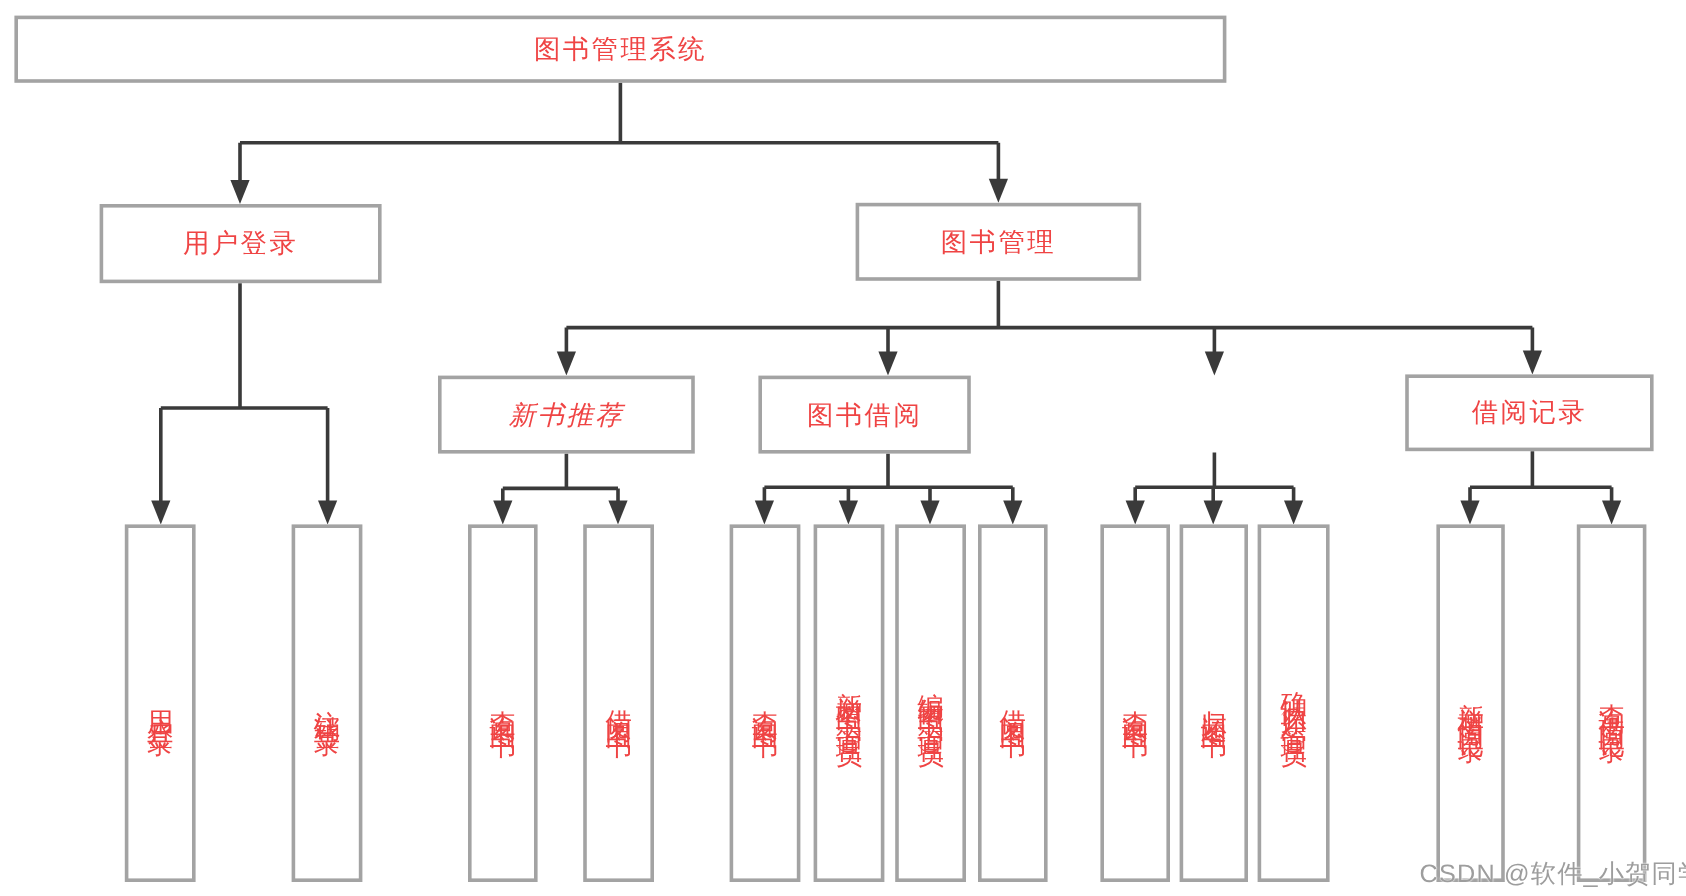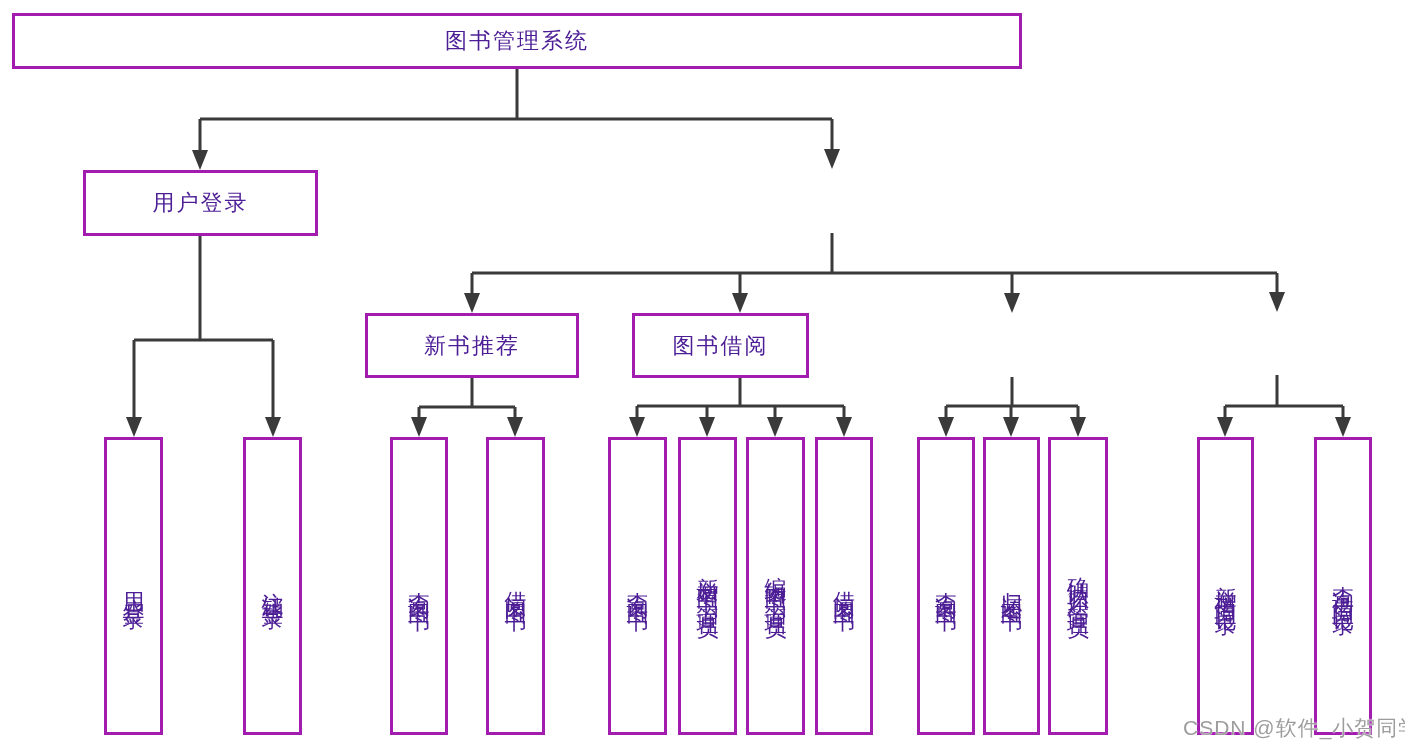--- a/index.html
+++ b/index.html
@@ -12,26 +12,26 @@
     font-family: "Liberation Sans", sans-serif;
   }
   .wires {
     position: absolute;
     left: 0; top: 0;
     width: 1405px; height: 747px;
   }
   .node {
     position: absolute;
     box-sizing: border-box;
-    border: 3px solid #a21caf;
+    border: 3px solid #a3a3a3;
     background: #ffffff;
     display: flex;
     align-items: center;
     justify-content: center;
-    color: #4c1d95;
+    color: #ef4444;
   }
   .node.hbox span {
     font-size: 22px;
     letter-spacing: 2px;
     white-space: nowrap;
     line-height: 1;
   }
   .node.vbox span {
     writing-mode: vertical-rl;
     text-orientation: mixed;
@@ -110,26 +110,32 @@
     </g>
   </svg>
 
   <div class="node hbox" style="left:12px; top:13px; width:1010px; height:56px;">
     <span>图书管理系统</span>
   </div>
 
   <div class="node hbox" style="left:83px; top:170px; width:235px; height:66px;">
     <span>用户登录</span>
   </div>
+  <div class="node hbox" style="left:713px; top:169px; width:238px; height:65px;">
+    <span>图书管理</span>
+  </div>
 
-  <div class="node hbox" style="left:365px; top:313px; width:214px; height:65px;">
+  <div class="node hbox" style="left:365px; top:313px; width:214px; height:65px;font-style:italic;">
     <span>新书推荐</span>
   </div>
   <div class="node hbox" style="left:632px; top:313px; width:177px; height:65px;">
     <span>图书借阅</span>
+  </div>
+  <div class="node hbox" style="left:1171px; top:312px; width:207px; height:64px;">
+    <span>借阅记录</span>
   </div>
 
   <div class="node vbox" style="left:104px; top:437px; width:59px; height:298px;">
     <span>用户登录</span>
   </div>
   <div class="node vbox" style="left:243px; top:437px; width:59px; height:298px;">
     <span>注销登录</span>
   </div>
 
   <div class="node vbox" style="left:390px; top:437px; width:58px; height:298px;">

